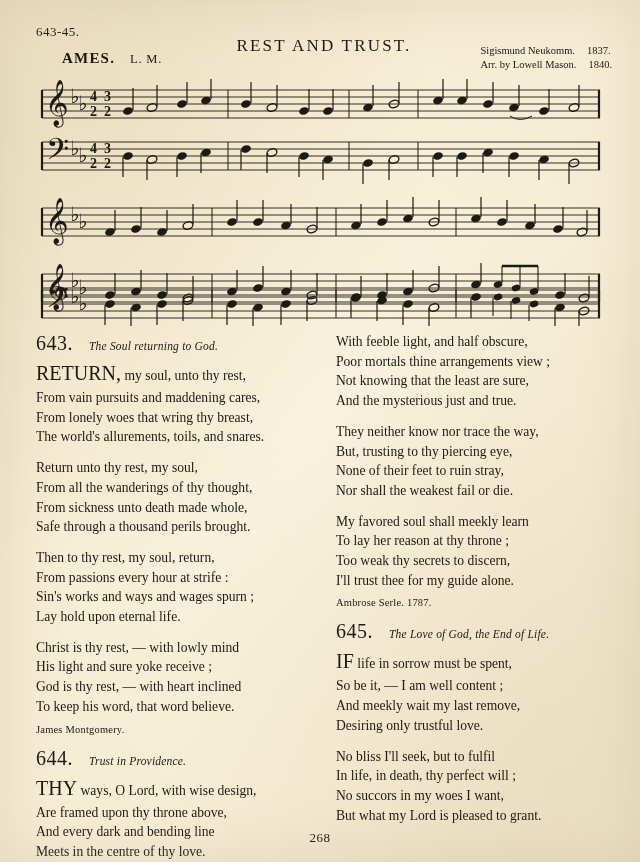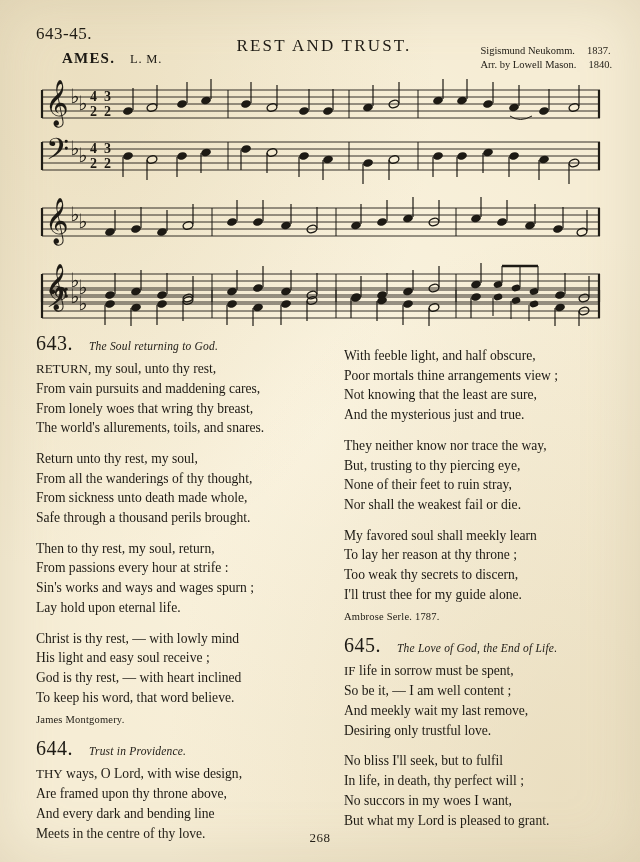--- a/index.html
+++ b/index.html
@@ -37,21 +37,21 @@
     position: absolute;
     left: 36px;
     right: 28px;
     top: 24px;
     height: 52px;
   }
   .hymn-range {
     position: absolute;
     left: 0;
     top: 0;
-    font-size: 17px;
+    font-size: 13px;
     letter-spacing: 0.5px;
   }
   .page-title {
     position: absolute;
     left: 0;
     right: 0;
     top: 12px;
     text-align: center;
     font-size: 17px;
     letter-spacing: 2.2px;
@@ -100,21 +100,21 @@
     top: 332px;
     width: 572px;
     height: 500px;
   }
   .col {
     position: absolute;
     top: 0;
     width: 272px;
   }
   .col-left { left: 0; }
-  .col-right { left: 308px; margin-top: 14px; }
+  .col-right { left: 300px; }
   .hymn-head {
     display: flex;
     align-items: baseline;
     margin-bottom: 4px;
   }
   .hymn-num {
     font-size: 20px;
     letter-spacing: 0.5px;
   }
   .hymn-sub {
@@ -123,21 +123,21 @@
     margin-left: 16px;
     letter-spacing: 0.2px;
   }
   .stanza {
     font-size: 13.6px;
     line-height: 1.45;
     margin: 0 0 11px 0;
   }
   .stanza .sc {
     font-variant: small-caps;
-    font-size: 13px;
+    font-size: 20px;
   }
   .author {
     font-size: 10.5px;
     text-align: left;
     margin: -4px 0 12px 0;
     letter-spacing: 0.2px;
   }
   .pagenum {
     position: absolute;
     left: 0;
@@ -498,21 +498,21 @@
 
       <p class="stanza">
         <span>Then to thy rest, my soul, return,</span><br>
         <span>From passions every hour at strife :</span><br>
         <span>Sin's works and ways and wages spurn ;</span><br>
         <span>Lay hold upon eternal life.</span>
       </p>
 
       <p class="stanza">
         <span>Christ is thy rest, — with lowly mind</span><br>
-        <span>His light and easy soul receive ;</span><br>
+        <span>His light and sure yoke receive ;</span><br>
         <span>God is thy rest, — with heart inclined</span><br>
         <span>To keep his word, that word believe.</span>
       </p>
 
       <div class="author">James Montgomery.</div>
 
       <div class="hymn-head">
         <span class="hymn-num">644.</span>
         <span class="hymn-sub">Trust in Providence.</span>
       </div>

